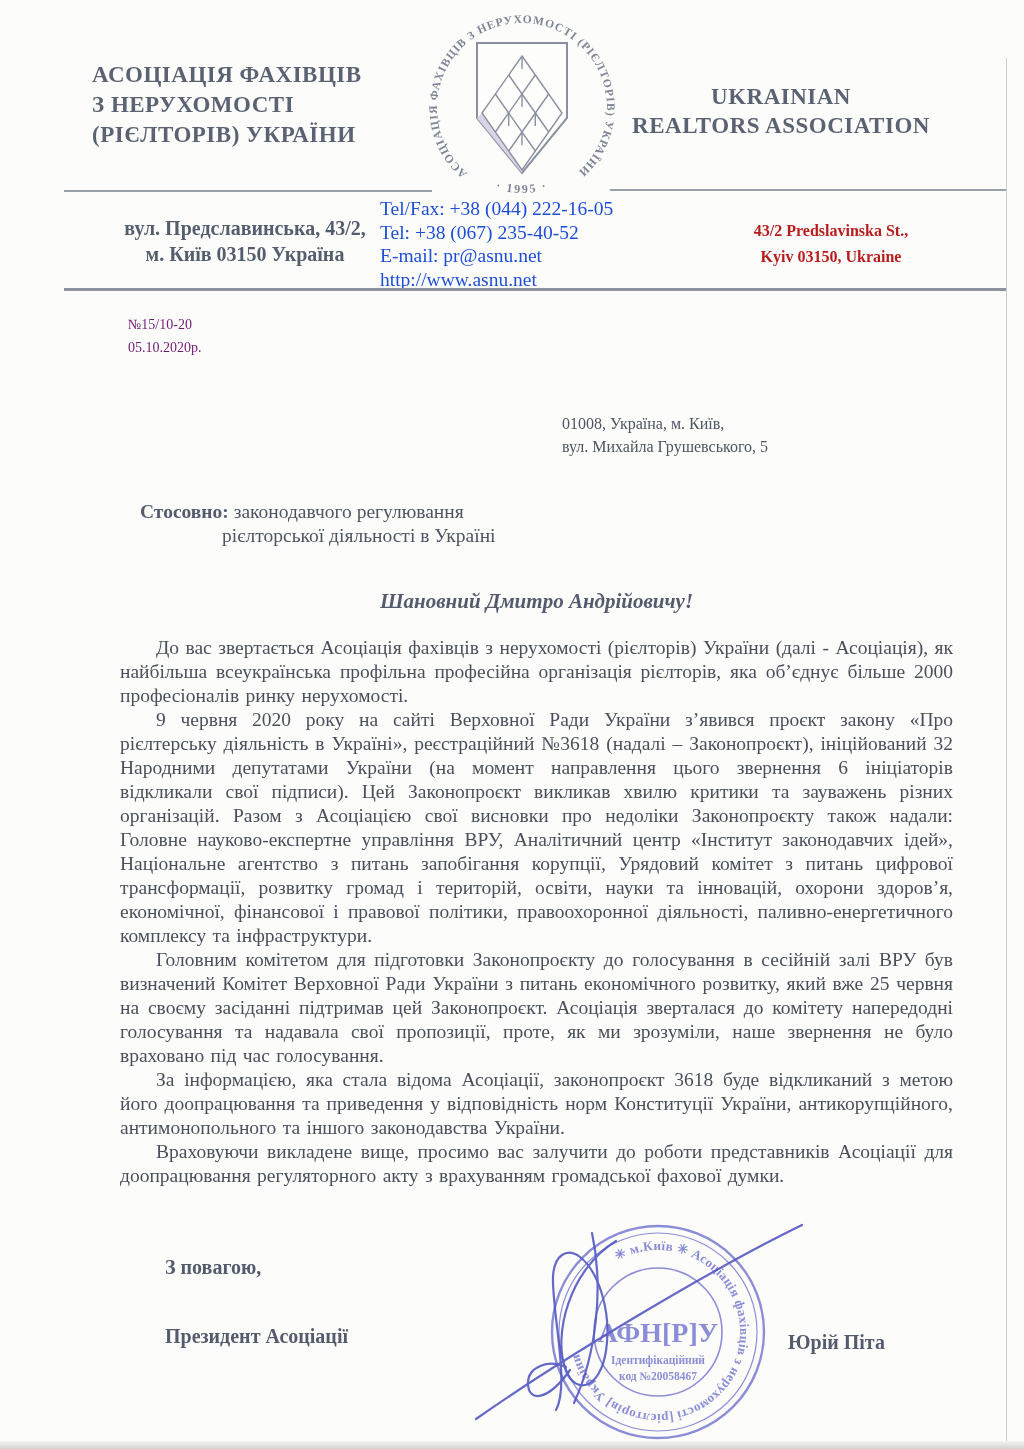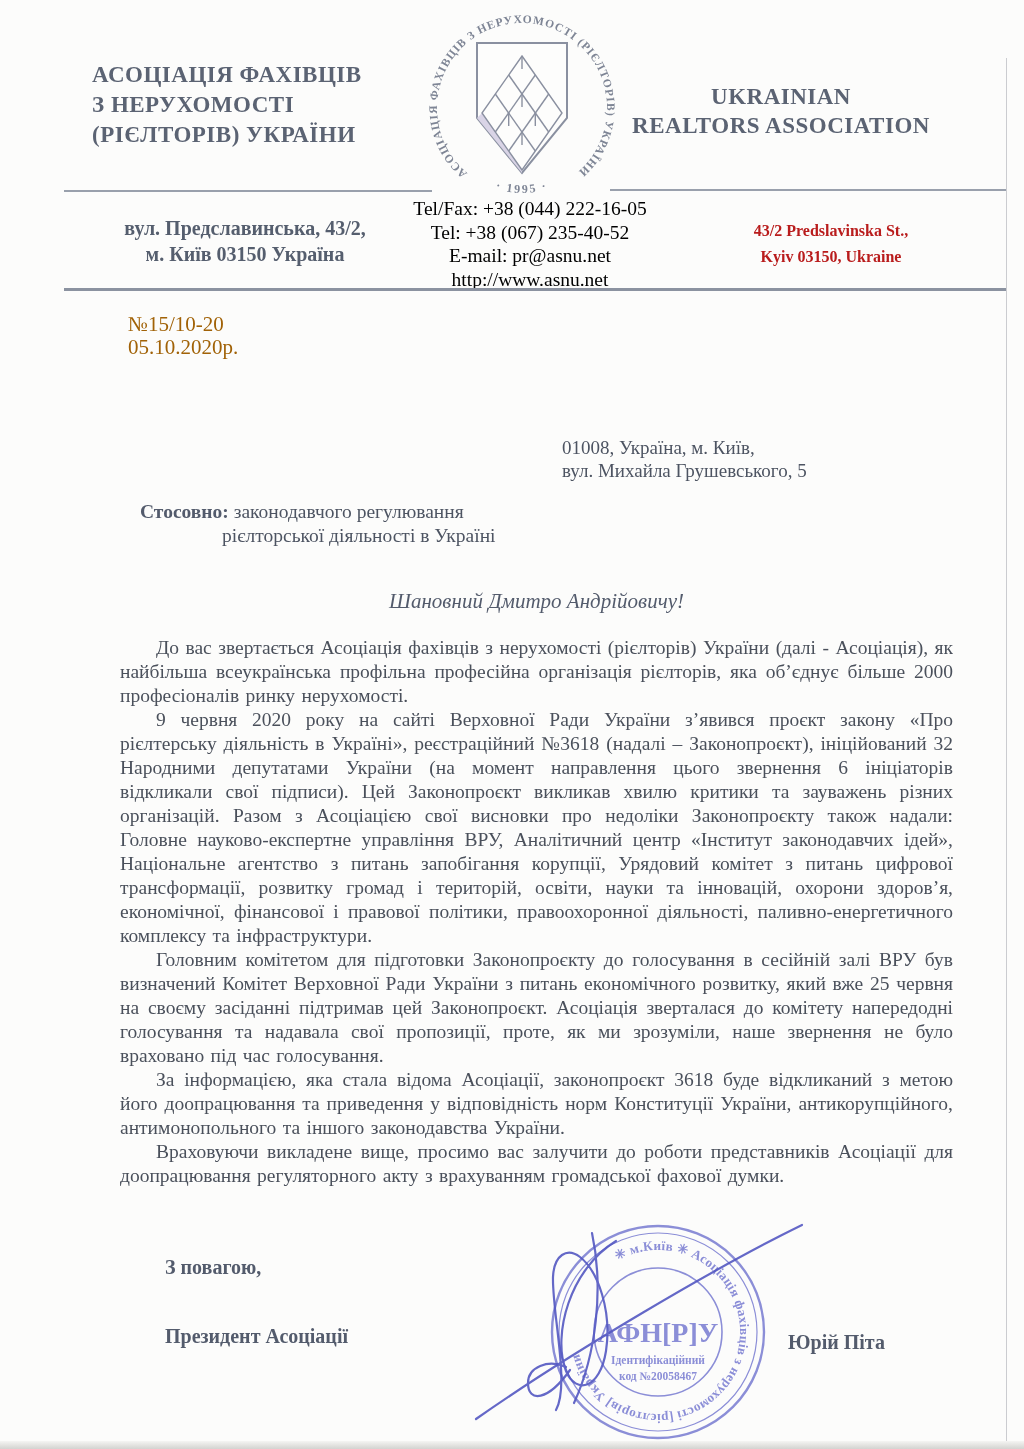--- a/index.html
+++ b/index.html
@@ -18,40 +18,40 @@
     font-weight:bold; font-size:23px; line-height:29px; color:#5b6373; letter-spacing:.5px;
   }
   .logo { position:absolute; left:422px; top:8px; }
   .rule-left  { position:absolute; left:64px;  top:190px; width:368px; height:2px; background:#99a0ac; }
   .rule-right { position:absolute; left:610px; top:189px; width:396px; height:2px; background:#99a0ac; }
   .addr-uk {
     position:absolute; left:92px; top:215px; width:306px; text-align:center;
     font-weight:bold; font-size:20px; line-height:26px; color:#555e6e;
   }
   .contacts {
-    position:absolute; left:380px; top:197px; width:300px; text-align:center;
-    font-size:19.5px; line-height:23.5px; color:#000000;
+    position:absolute; left:380px; top:197px; width:300px; 
+    font-size:19.5px; line-height:23.5px; color:#1d4ed8;
   }
   .addr-en {
     position:absolute; left:676px; top:218px; width:310px; text-align:center;
     font-weight:bold; font-size:16px; line-height:26px; color:#b91c1c;
   }
   .rule-thick { position:absolute; left:64px; top:288px; width:942px; height:3px; background:#8b92a0; }
-  .refblock { position:absolute; left:128px; top:313px; font-size:21px; line-height:23px; color:#a16207; }
+  .refblock { position:absolute; left:128px; top:313px; font-size:14px; line-height:23px; color:#701a75; }
   .recipient-bold {
     position:absolute; left:562px; top:316px; width:340px;
     font-weight:bold; font-size:20px; line-height:22.5px; color:#535b6c;
   }
-  .recipient-addr { position:absolute; left:562px; top:436px; width:350px; font-size:19px; line-height:23px; color:#4d5462; }
+  .recipient-addr { position:absolute; left:562px; top:412px; width:350px; font-size:16px; line-height:23px; color:#4d5462; }
   .subject { position:absolute; left:128px; top:500px; font-size:19.5px; line-height:24px; color:#4d5462;margin-left:12px; }
   .subject .lbl { font-weight:bold; color:#535b6c; }
   .subject .l2 { margin-left:82px; }
   .salutation {
     position:absolute; left:120px; top:589px; width:833px; text-align:center;
-    font-weight:normal; font-style:italic; font-size:21px; color:#535b6c;
+    font-weight:bold; font-style:italic; font-size:21px; color:#535b6c;
   }
   .body-text {
     position:absolute; left:120px; top:636px; width:833px;
     font-size:19.5px; line-height:24px; text-align:justify;
     color:#4a505b; word-spacing:1.5px;
   }
   .body-text p { margin:0; text-indent:36px; }
   .regards { position:absolute; left:165px; top:1256px; font-weight:bold; font-size:20px; color:#535b6c; }
   .prez    { position:absolute; left:165px; top:1325px; font-weight:bold; font-size:20px; color:#535b6c; }
   .signer  { position:absolute; left:788px; top:1331px; font-weight:bold; font-size:20px; color:#535b6c; }

